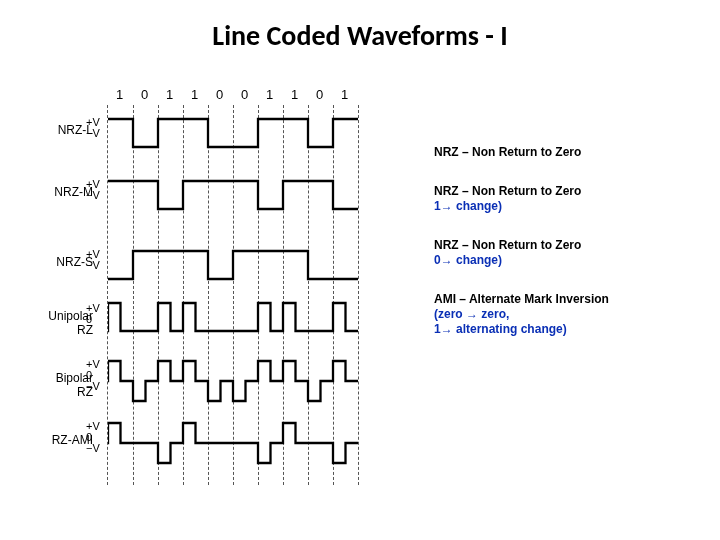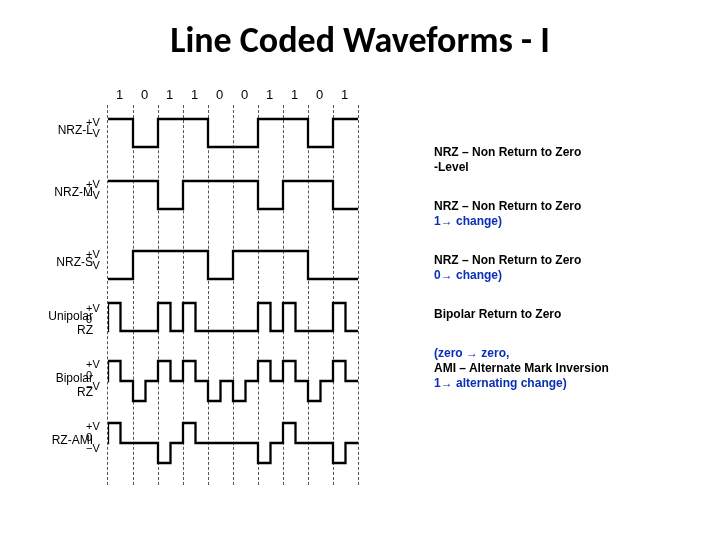--- a/index.html
+++ b/index.html
@@ -7,21 +7,21 @@
     font-family: Arial, Helvetica, sans-serif;
     background: #fff;
     width: 720px;
     height: 540px;
     position: relative;
     overflow: hidden;
   }
   .title {
     font-family: Calibri, Arial, sans-serif;
     font-weight: bold;
-    font-size: 36px;
+    font-size: 28px;
     text-align: center;
     margin-top: 18px;
     color: #000;
   }
   .content {
     position: absolute;
     top: 85px;
     left: 22px;
     right: 22px;
     bottom: 10px;
@@ -179,32 +179,28 @@
           </div>
           <svg class="wave" width="250" height="56">
             <path d="M 0 28 L 0 28 L 0 8 L 12.5 8 L 12.5 28 L 25 28 L 50 28 L 50 28 L 50 48 L 62.5 48 L 62.5 28 L 75 28 L 75 28 L 75 8 L 87.5 8 L 87.5 28 L 100 28 L 125 28 L 150 28 L 150 28 L 150 48 L 162.5 48 L 162.5 28 L 175 28 L 175 28 L 175 8 L 187.5 8 L 187.5 28 L 200 28 L 225 28 L 225 28 L 225 48 L 237.5 48 L 237.5 28 L 250 28"></path>
           </svg>
         </div>
       </div>
   </div>
   <div class="descs" id="descs">
       <div class="desc-block">
         <div>NRZ – Non Return to Zero</div>
-        <div><span>-Level</span></div>
       </div>
       <div class="desc-block">
         <div>NRZ – Non Return to Zero</div>
         <div><span class="blue">1</span><span class="blue arrow">→</span><span class="blue"> change)</span></div>
       </div>
       <div class="desc-block">
         <div>NRZ – Non Return to Zero</div>
         <div><span class="blue">0</span><span class="blue arrow">→</span><span class="blue"> change)</span></div>
       </div>
       <div class="desc-block">
-        <div>Bipolar Return to Zero</div>
-      </div>
-      <div class="desc-block">
+        <div>AMI – Alternate Mark Inversion</div>
         <div><span class="blue">(zero </span><span class="blue arrow">→</span><span class="blue"> zero,</span></div>
-        <div>AMI – Alternate Mark Inversion</div>
         <div><span class="blue">1</span><span class="blue arrow">→</span><span class="blue"> alternating change)</span></div>
       </div>
     </div>
 </div>
 
 </body></html>

